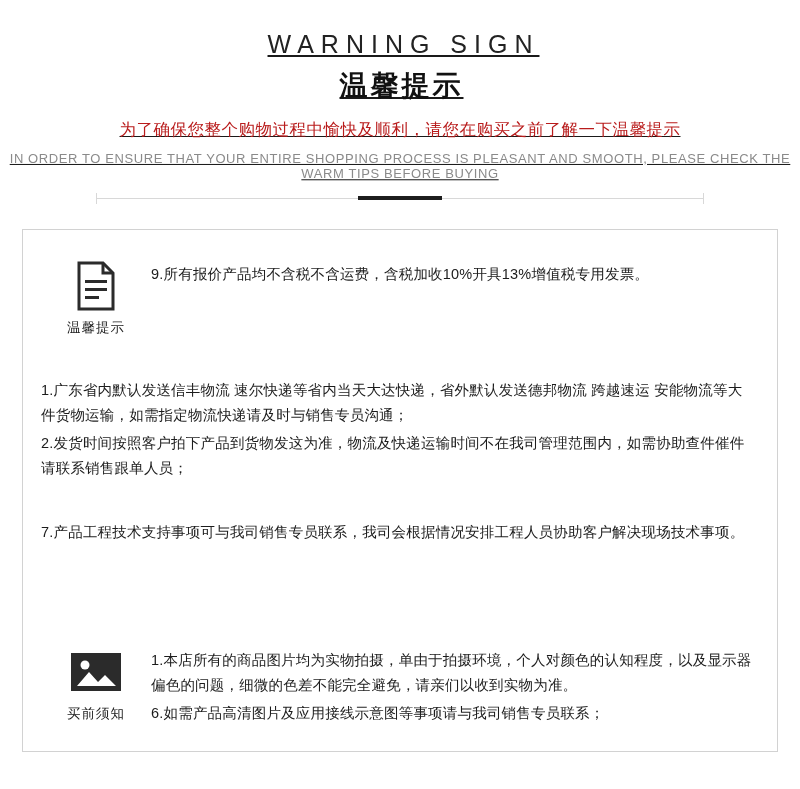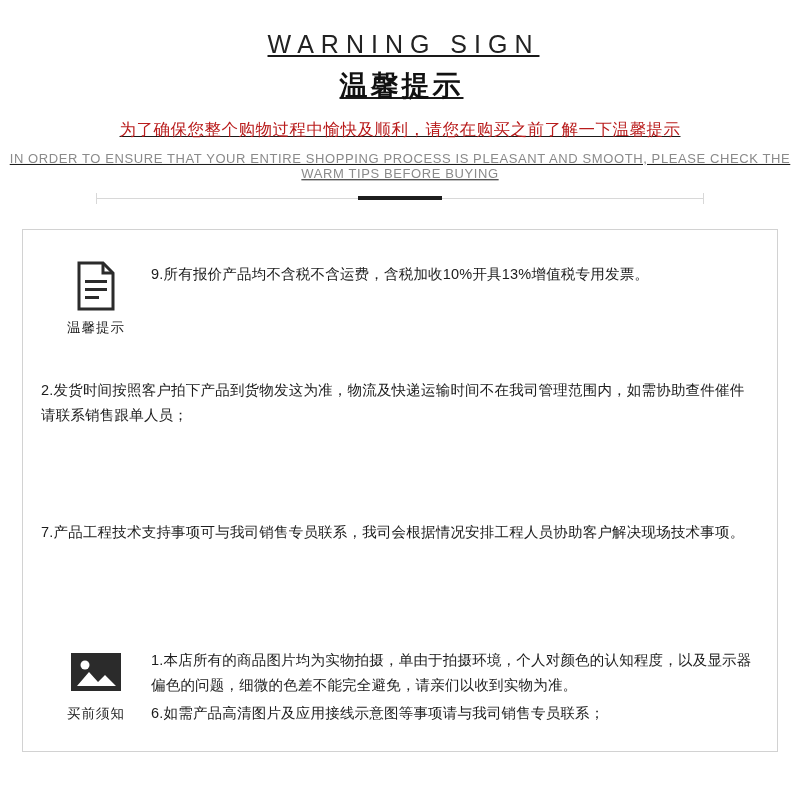--- a/index.html
+++ b/index.html
@@ -179,20 +179,21 @@
           </div>
           <div class="icon-label">温馨提示</div>
         </div>
         <div class="text-col">
           <div class="line">9.所有报价产品均不含税不含运费，含税加收10%开具13%增值税专用发票。</div>
         </div>
       </div>
 
       <div class="row row-2">
         <div class="text-col">
+          <div class="line">1.广东省内默认发送信丰物流  速尔快递等省内当天大达快递，省外默认发送德邦物流  跨越速运 安能物流等大件货物运输，如需指定物流快递请及时与销售专员沟通；</div>
           <div class="line">2.发货时间按照客户拍下产品到货物发这为准，物流及快递运输时间不在我司管理范围内，如需协助查件催件请联系销售跟单人员；</div>
         </div>
       </div>
 
       <div class="row row-3">
         <div class="text-col">
           <div class="line">7.产品工程技术支持事项可与我司销售专员联系，我司会根据情况安排工程人员协助客户解决现场技术事项。</div>
         </div>
       </div>
 

